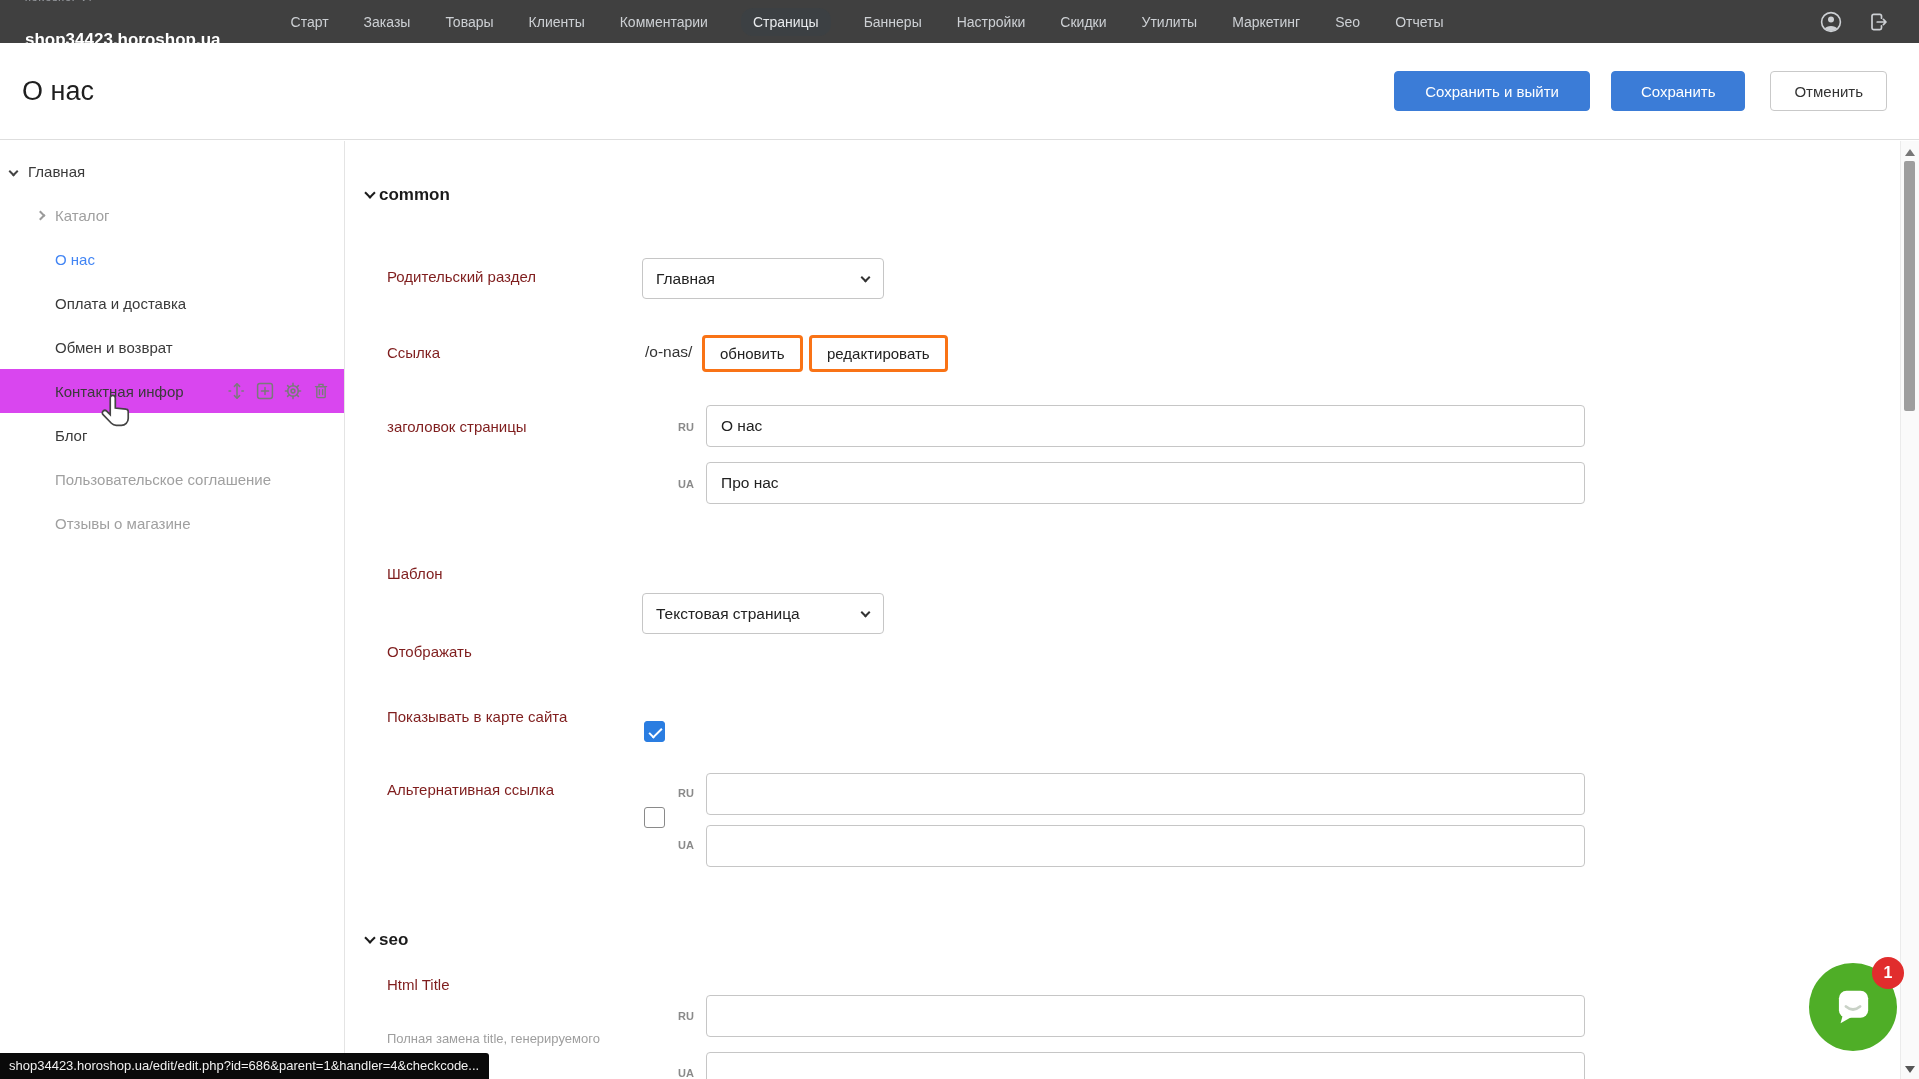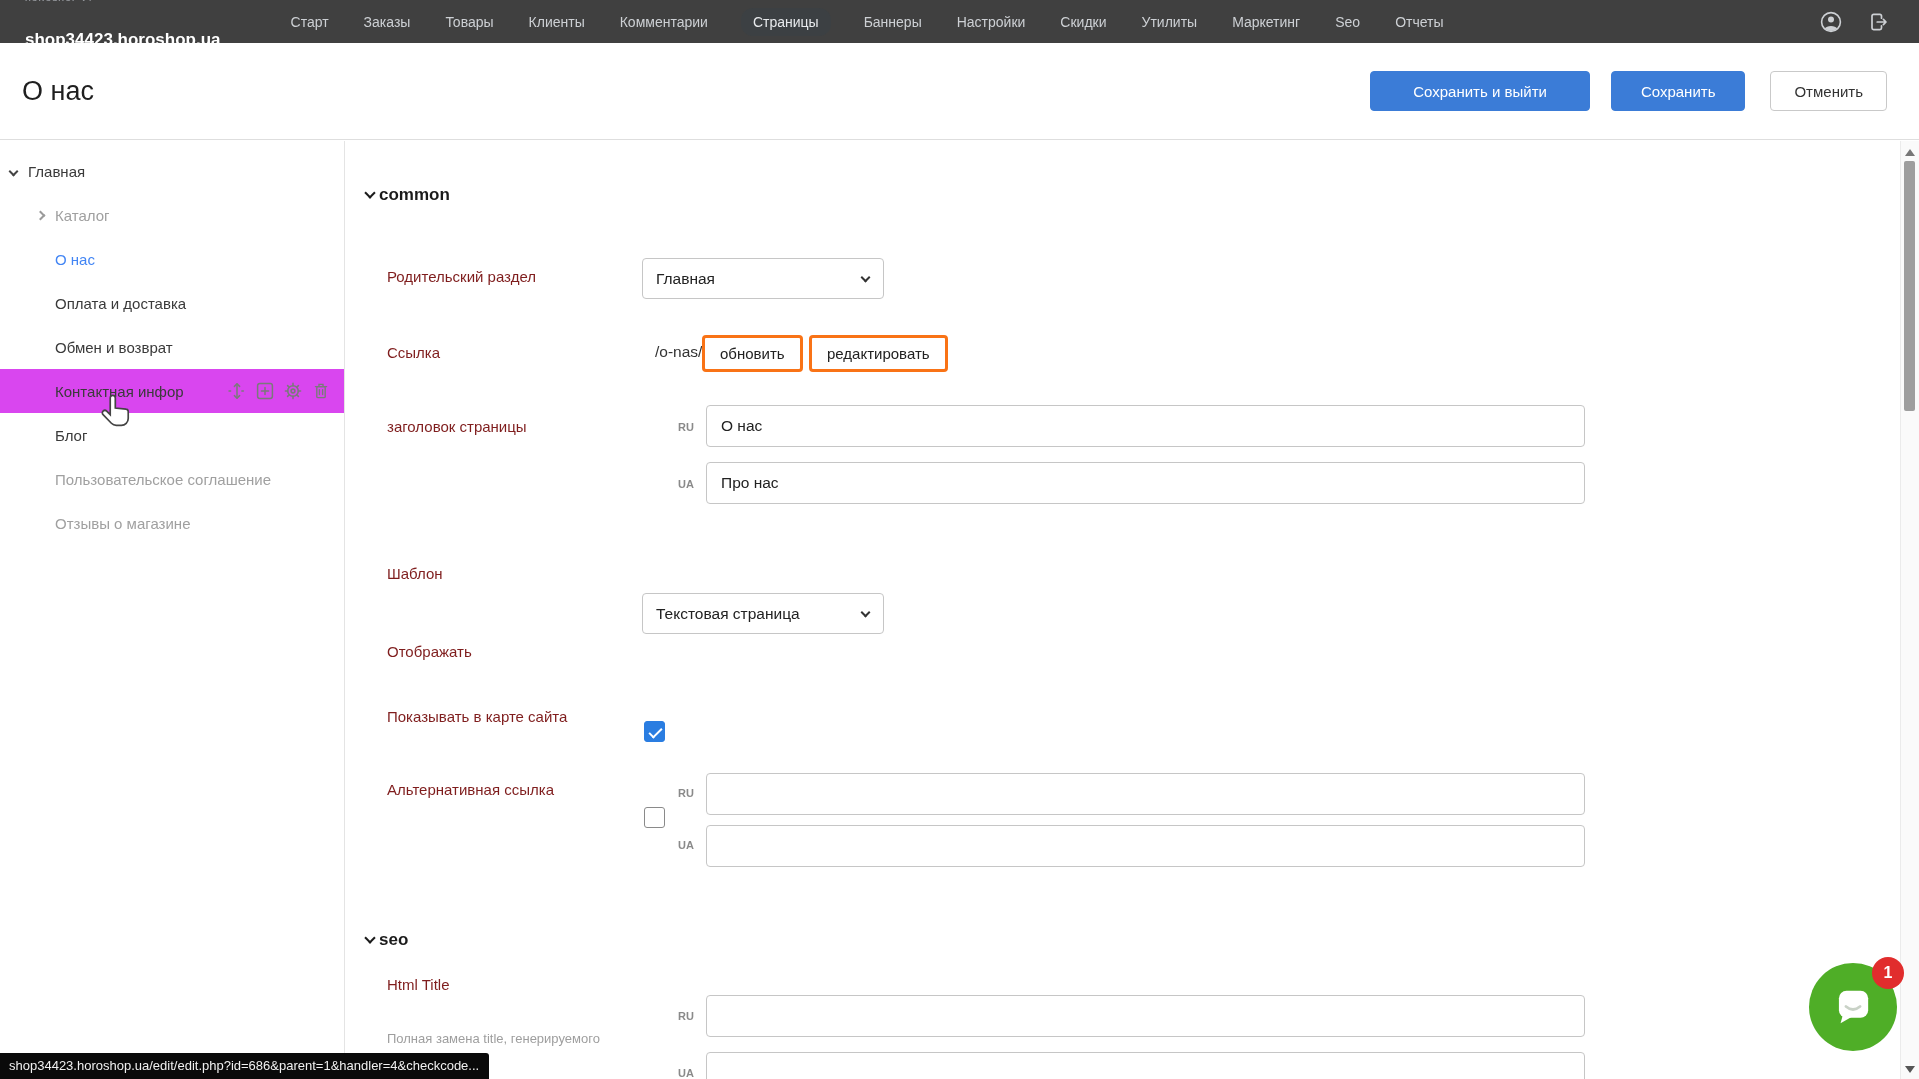--- a/index.html
+++ b/index.html
@@ -25,21 +25,21 @@
   .page-header {
     position:absolute; left:0; top:43px; width:100%; height:97px; background:#fff;
     border-bottom:1px solid #dedede; display:flex; align-items:center; padding:0 32px 0 22px;
   }
   .page-title { font-size:27px; font-weight:400; color:#1f1f1f; flex:1; }
   .hdr-btn {
     height:40px; border-radius:4px; font-size:15px; font-family:inherit; cursor:pointer;
     border:1px solid transparent; font-weight:500;
   }
   .btn-blue { background:#3b7cd7; color:#fff; border-color:#3b7cd7; }
-  .btn-save-exit { padding:0 42px; margin-right:21px; }
+  .btn-save-exit { padding:0 30px; margin-right:21px; }
   .btn-save { padding:0 29px; margin-right:25px; }
   .btn-cancel { background:#fff; color:#333; border:1px solid #c9c9c9; padding:0 23px; font-weight:400; }
   
   .sidebar { position:absolute; left:0; top:141px; width:344px; bottom:0; background:#fff; padding-top:8px; }
   .tree-row { position:relative; height:44px; display:flex; align-items:center; font-size:15px; cursor:pointer; }
   .tree-row.hovered { background:#d946ef; }
   .t-dark { color:#3a3a3a; } .t-gray { color:#a0a0a0; } .t-blue { color:#4285f4; }
   .chev { display:inline-block; width:7px; height:7px; border-left:2px solid currentColor; border-bottom:2px solid currentColor; }
   .chev.down  { transform:rotate(-45deg); }
   .chev.right { transform:rotate(-135deg); }
@@ -212,21 +212,21 @@
       <span>common</span>
     </div>
 
     <div class="abs f-label" style="left:42px; top:127px;">Родительский раздел</div>
     <div class="abs sel" style="left:297px; top:117px;">
       <span>Главная</span>
       <span class="chev down"></span>
     </div>
 
     <div class="abs f-label" style="left:42px; top:203px;">Ссылка</div>
-    <div class="abs link-path" style="left:310px; top:202px;">/o-nas/</div>
+    <div class="abs link-path" style="left:300px; top:202px;">/o-nas/</div>
     <button class="abs mini-btn" style="left:357px; top:194px;">обновить</button>
     <button class="abs mini-btn" style="left:464px; top:194px;">редактировать</button>
 
     <div class="abs f-label" style="left:42px; top:277px;">заголовок страницы</div>
     <div class="abs lang-chip" style="left:325px; top:280px;">RU</div>
     <input class="abs inp" style="left: 361px; top: 264px;" type="text" value="О нас">
     <div class="abs lang-chip" style="left:325px; top:337px;">UA</div>
     <input class="abs inp" style="left: 361px; top: 321px;" type="text" value="Про нас">
 
     <div class="abs f-label" style="left:42px; top:424px;">Шаблон</div>

